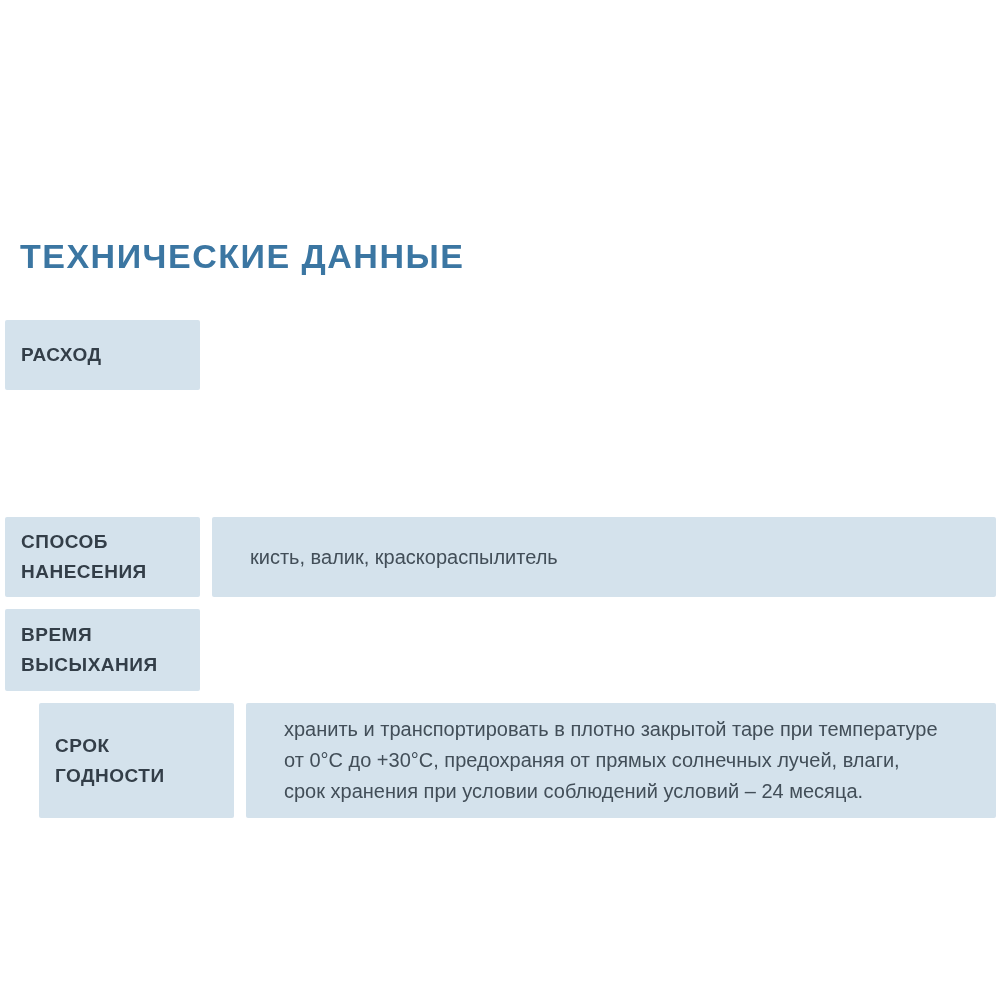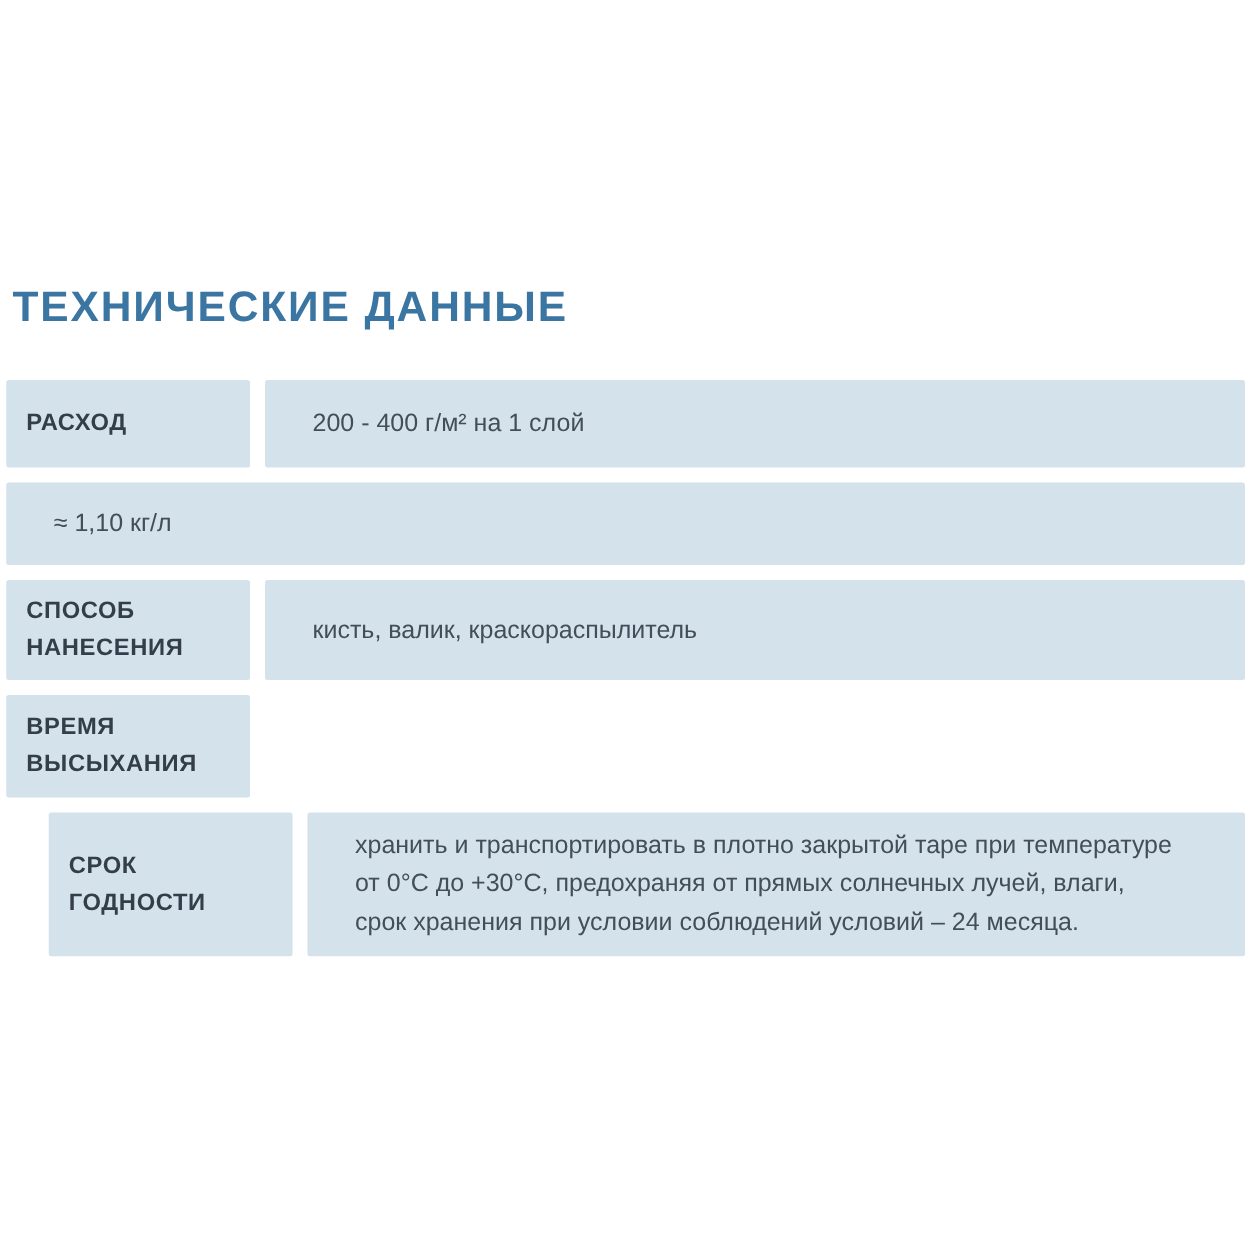--- a/index.html
+++ b/index.html
@@ -19,30 +19,30 @@
     height: 1000px;
     position: relative;
     background: var(--page-background);
     font-family: "Liberation Sans", sans-serif;
     overflow: hidden;
   }
   .page-title {
     position: absolute;
     top: 222px;
     left: 8px;
-    margin: 2px;
+    margin: 12px;
     font-size: 34px;
     line-height: 44px;
     font-weight: 700;
     letter-spacing: 1.5px;
     color: var(--title-text);
   }
   .spec-table {
     position: absolute;
-    top: 304px;
+    top: 320px;
     left: 5px;
     width: 991px;
     display: flex;
     flex-direction: column;
     gap: 12px;
   }
   .spec-row {
     display: flex;
     gap: 12px;
     align-items: stretch;
@@ -69,38 +69,36 @@
     flex: 1 1 auto;
     padding: 8px 12px 8px 38px;
     font-size: 20px;
     font-weight: 400;
     line-height: 31px;
     color: var(--value-text);
     white-space: pre-line;
   }
   .row-0 { min-height: 70px; }
   .row-1 { min-height: 66px; }
-  .row-2 { min-height: 80px; }
+  .row-2 { min-height: 80px; margin-top: 37px; }
   .row-3 { min-height: 82px; border-radius: 25px; }
   .row-4 { min-height: 115px; margin-left: 34px; }
 </style>
 </head>
 <body>
 
 <h1 class="page-title">ТЕХНИЧЕСКИЕ ДАННЫЕ</h1>
 
 <div class="spec-table">
 
   <div class="spec-row row-0">
     <div class="spec-cell spec-label">РАСХОД</div>
-    <div class="spec-cell spec-value">200 - 400 г/м² на 1 слой</div>
   </div>
 
   <div class="spec-row row-1">
-    <div class="spec-cell spec-value">≈ 1,10 кг/л</div>
   </div>
 
   <div class="spec-row row-2">
     <div class="spec-cell spec-label">СПОСОБ
 НАНЕСЕНИЯ</div>
     <div class="spec-cell spec-value">кисть, валик, краскораспылитель</div>
   </div>
 
   <div class="spec-row row-3">
     <div class="spec-cell spec-label">ВРЕМЯ

